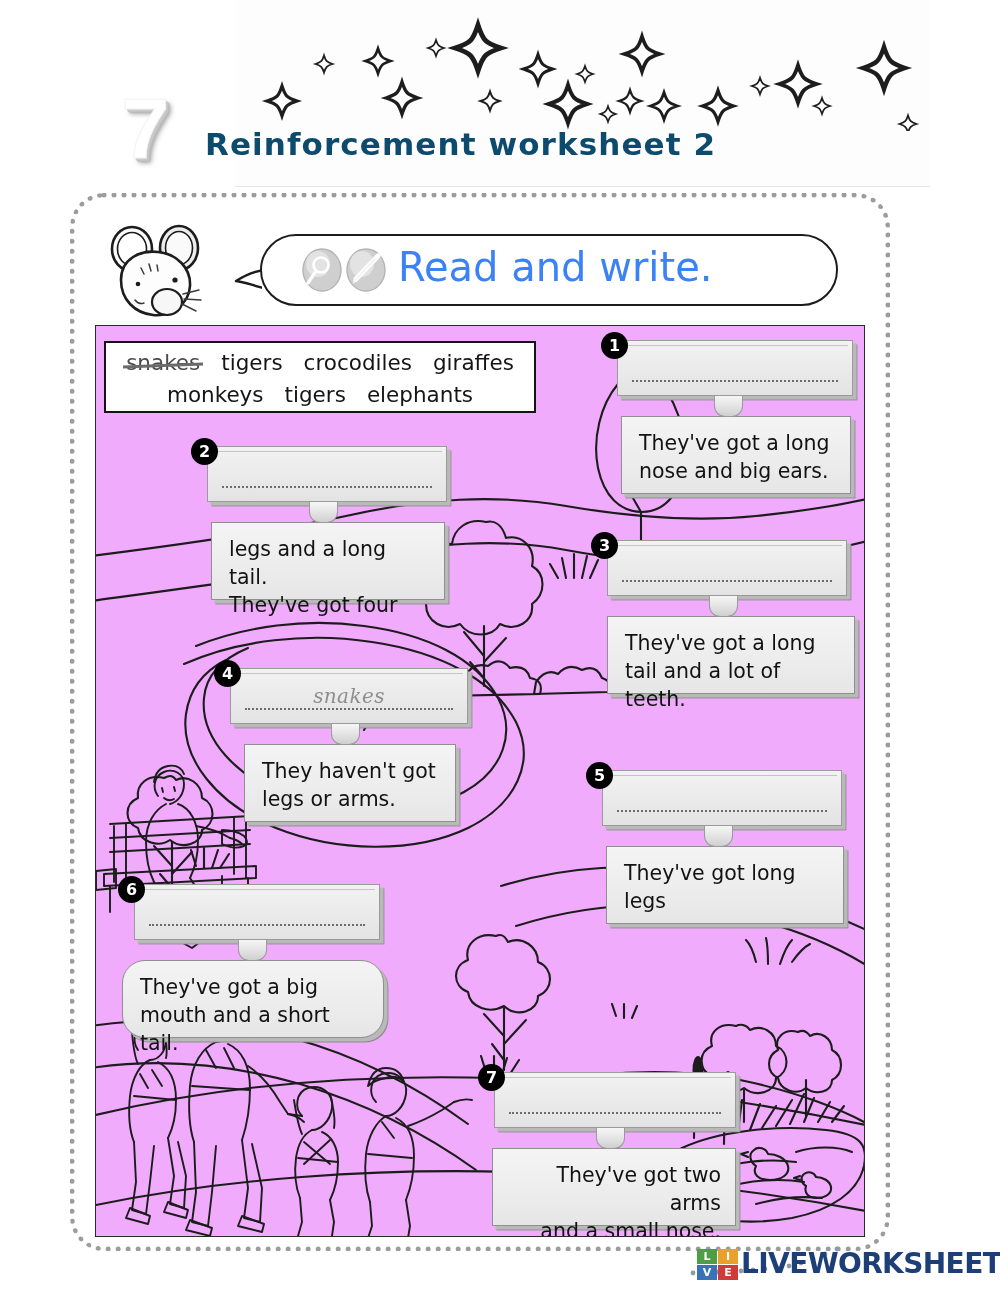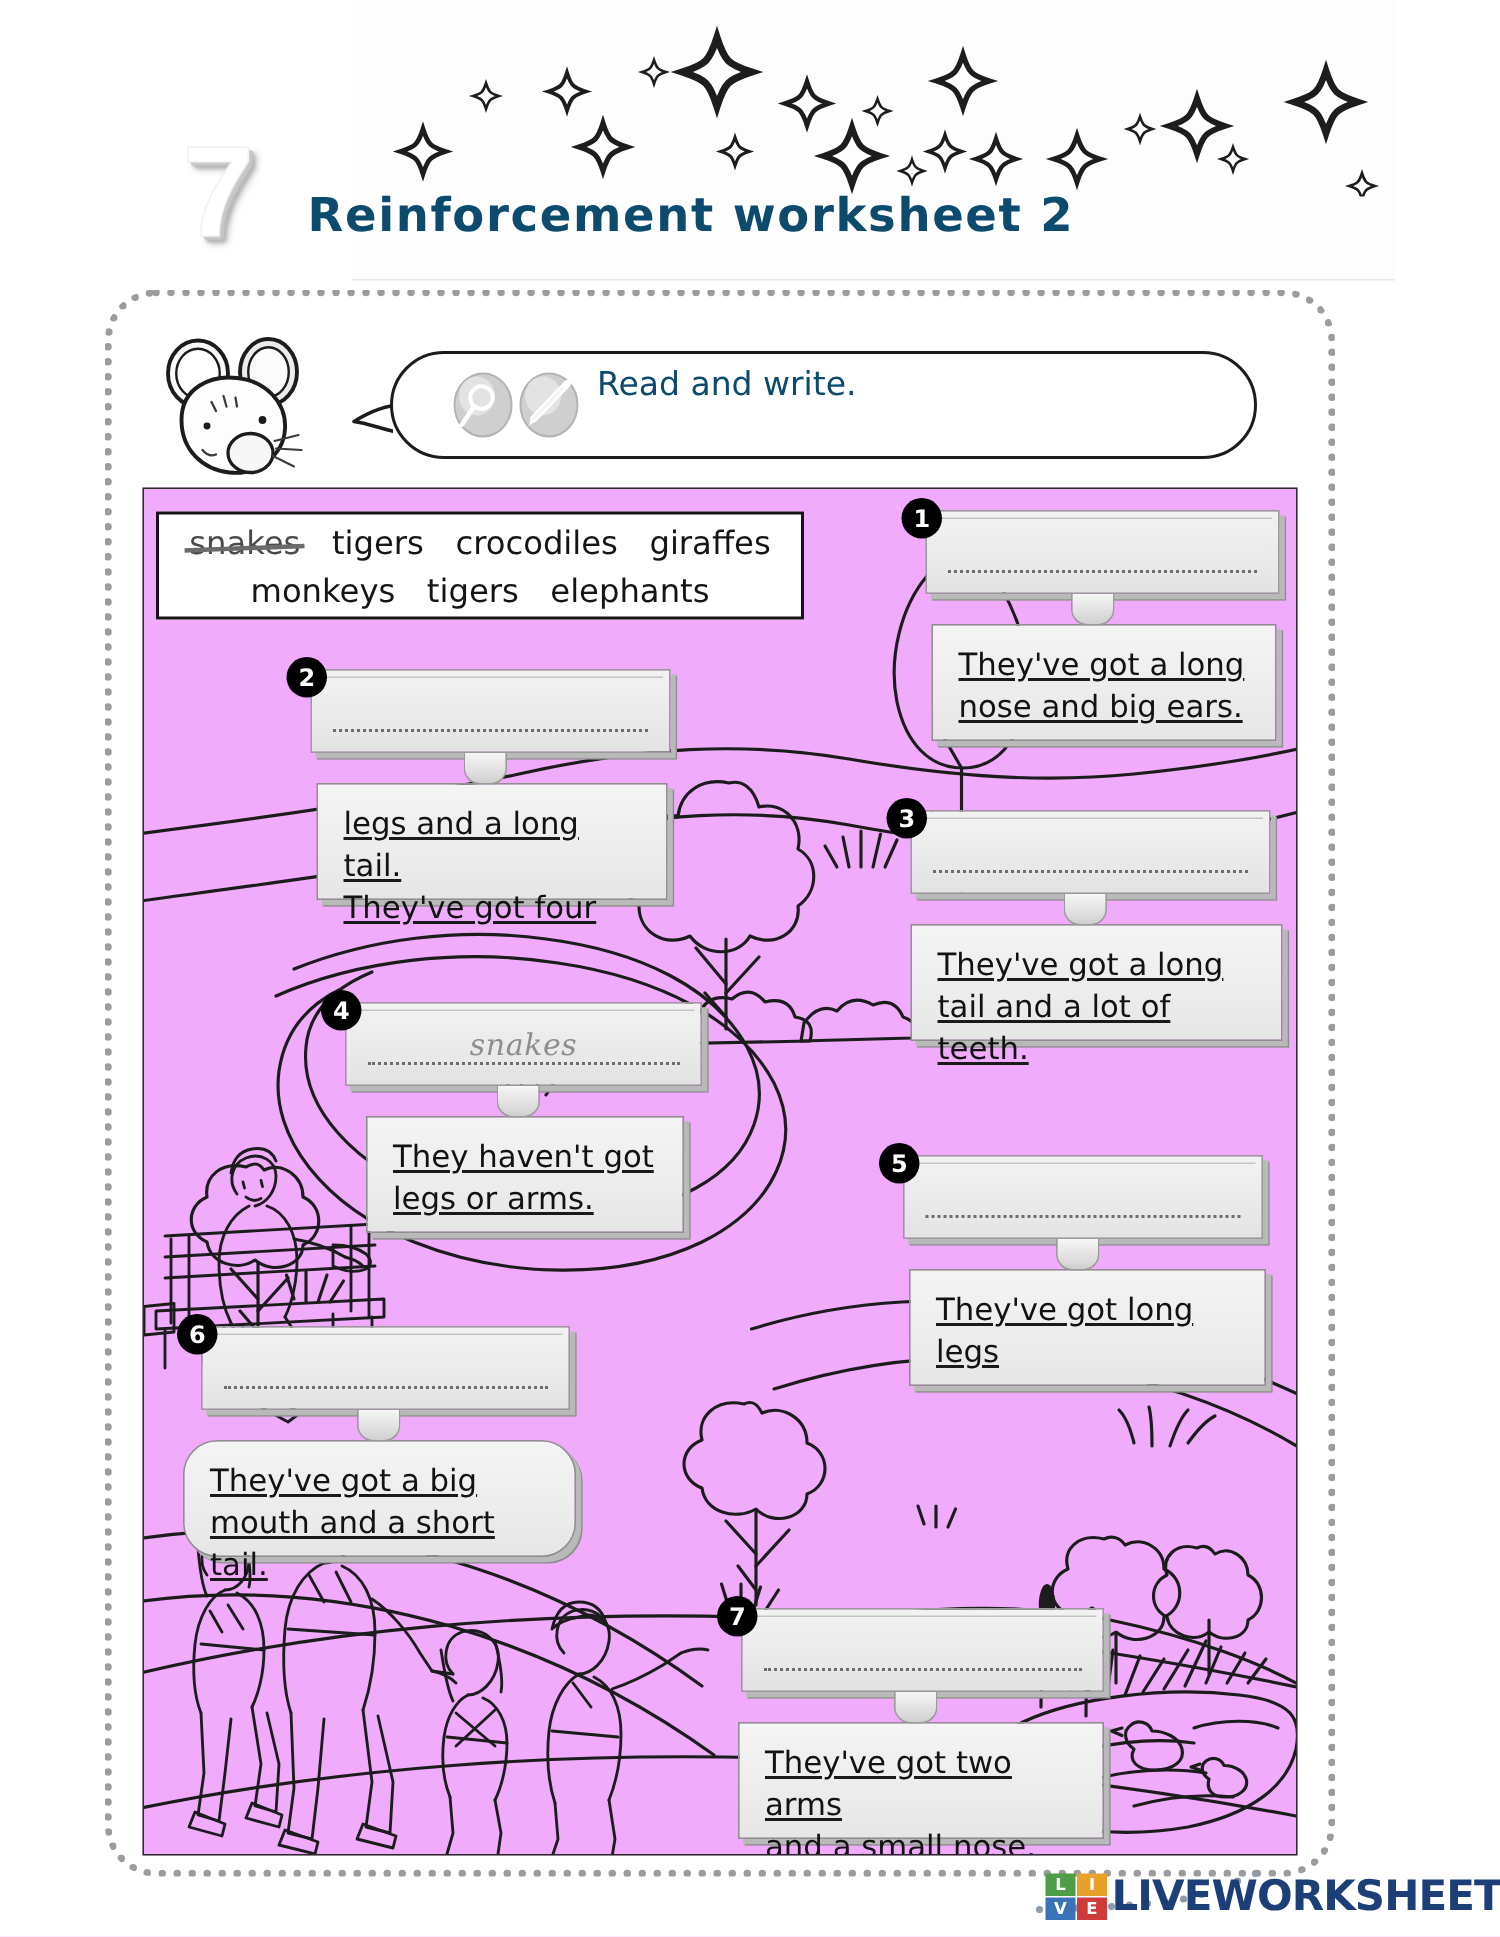--- a/index.html
+++ b/index.html
@@ -84,22 +84,22 @@
   }
   #bubble-tail {
     position: absolute;
     left: 129px; top: 44px;
     width: 36px; height: 26px;
   }
   #instruction-icons { position: absolute; left: 195px; top: 25px; width: 92px; height: 46px; }
   #instruction-text {
     position: absolute;
     left: 293px; top: 22px;
-    font-size: 22px;
-    color: #0c4a6e;
+    font-size: 40px;
+    color: #3b82f6;
     font-family: "DejaVu Sans", sans-serif;
     white-space: nowrap;
   }
 
   
   #scene {
     position: absolute;
     left: 95px; top: 325px;
     width: 770px; height: 912px;
     border: 1.6px solid #2b2b2b;
@@ -206,21 +206,20 @@
     z-index: 13;
   }
 
   .clue-box {
     position: absolute;
     background: linear-gradient(180deg,#f4f4f4 0%, #ececec 60%, #e6e6e6 100%);
     border: 1.6px solid #8f8f8f;
     box-sizing: border-box;
     box-shadow: 3.5px 3.5px 0 #b9b9b9, 4.4px 4.4px 0 #8c8c8c;
     padding: 12px 14px 23px 17px;
-    text-decoration: underline;
   }
   .clue-text {
     font-size: 20.5px;
     line-height: 28px;
     color: #121212;
     font-family: "DejaVu Sans", sans-serif;
   }
 
   
   #logo-area {
@@ -570,21 +569,21 @@
       <div class="clue-text">mouth and a short tail.</div>
     </div>
   </div>
 
   <div class="qunit" style="left:382px; top:738px; width:270px; height:175px;">
     <div class="badge">7</div>
     <div class="answer-box" style="width:242px;">
       <div class="answer-line"></div>
     </div>
     <div class="knob" style="left:118px; top:64px;"></div>
-    <div class="clue-box" style="left:14px; top:84px; width:244px; height:78px;">
+    <div class="clue-box" style="left:14px; top:84px; width:244px; height:78px;text-align:right;">
       <div class="clue-text">They've got two arms</div>
       <div class="clue-text">and a small nose.</div>
     </div>
   </div>
 
 </div>
 
 <div id="logo-area">
   <svg id="logo-dots" viewBox="0 0 230 42">
     <g fill="#8e9aa8">

